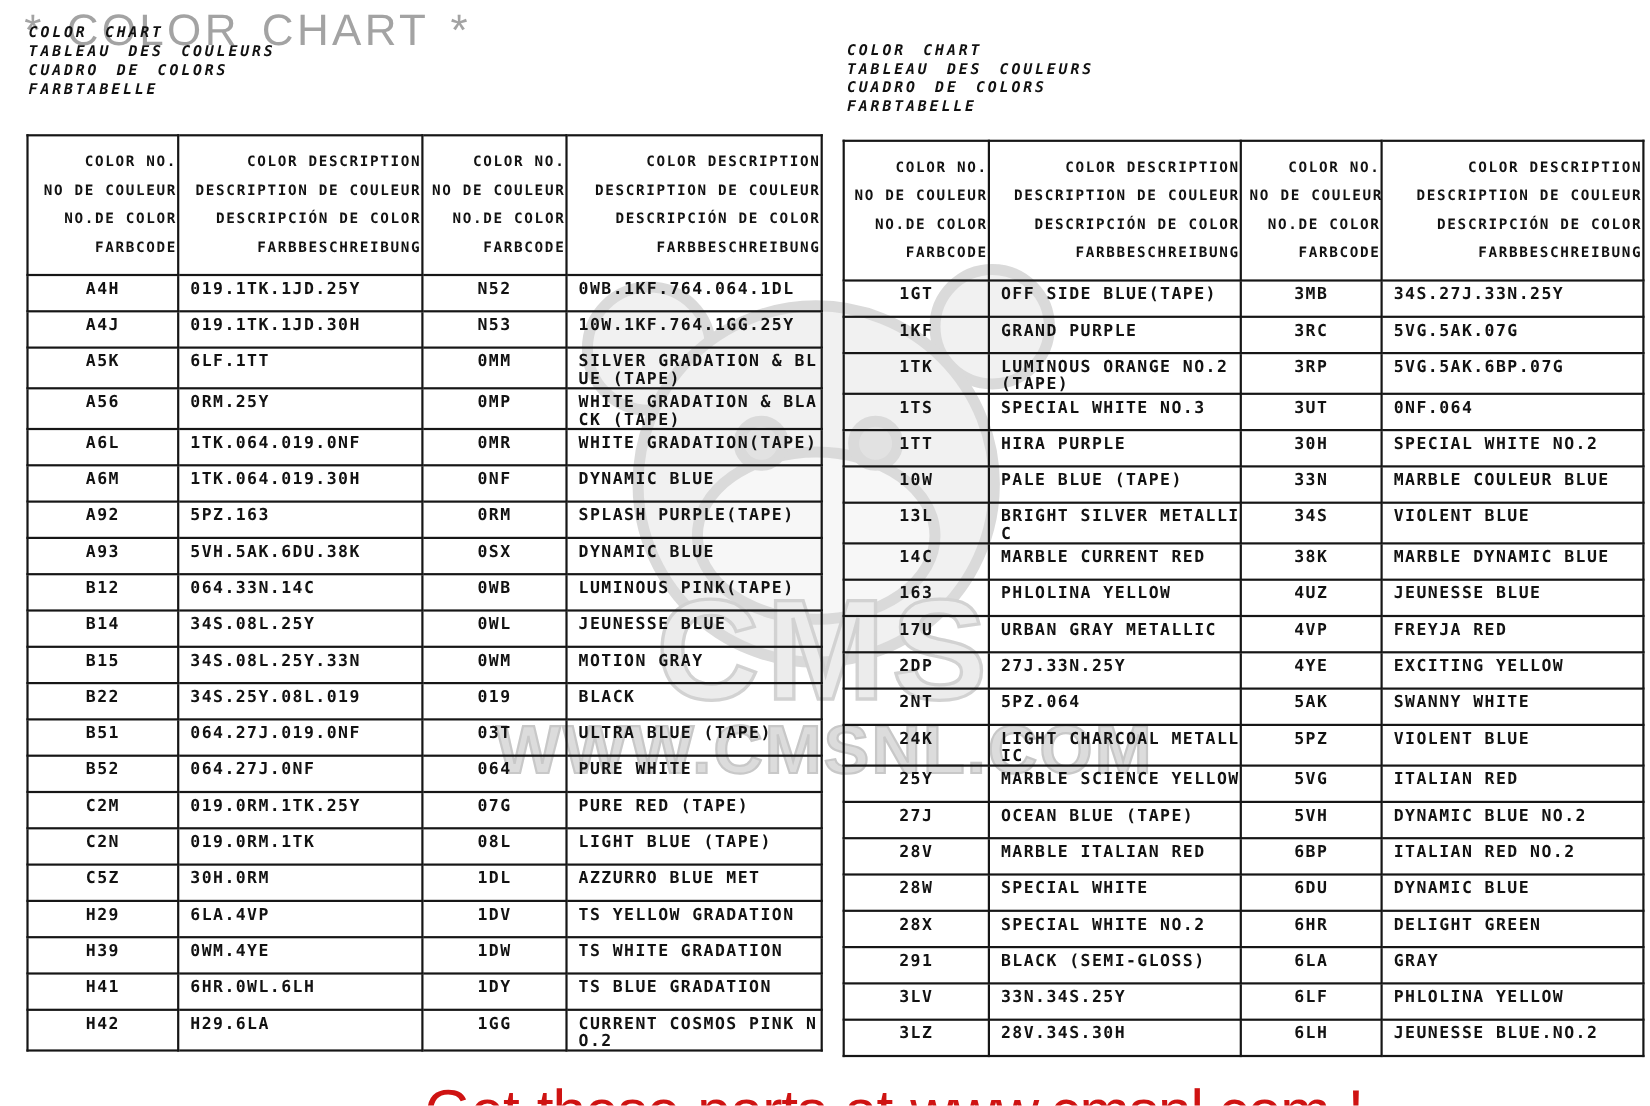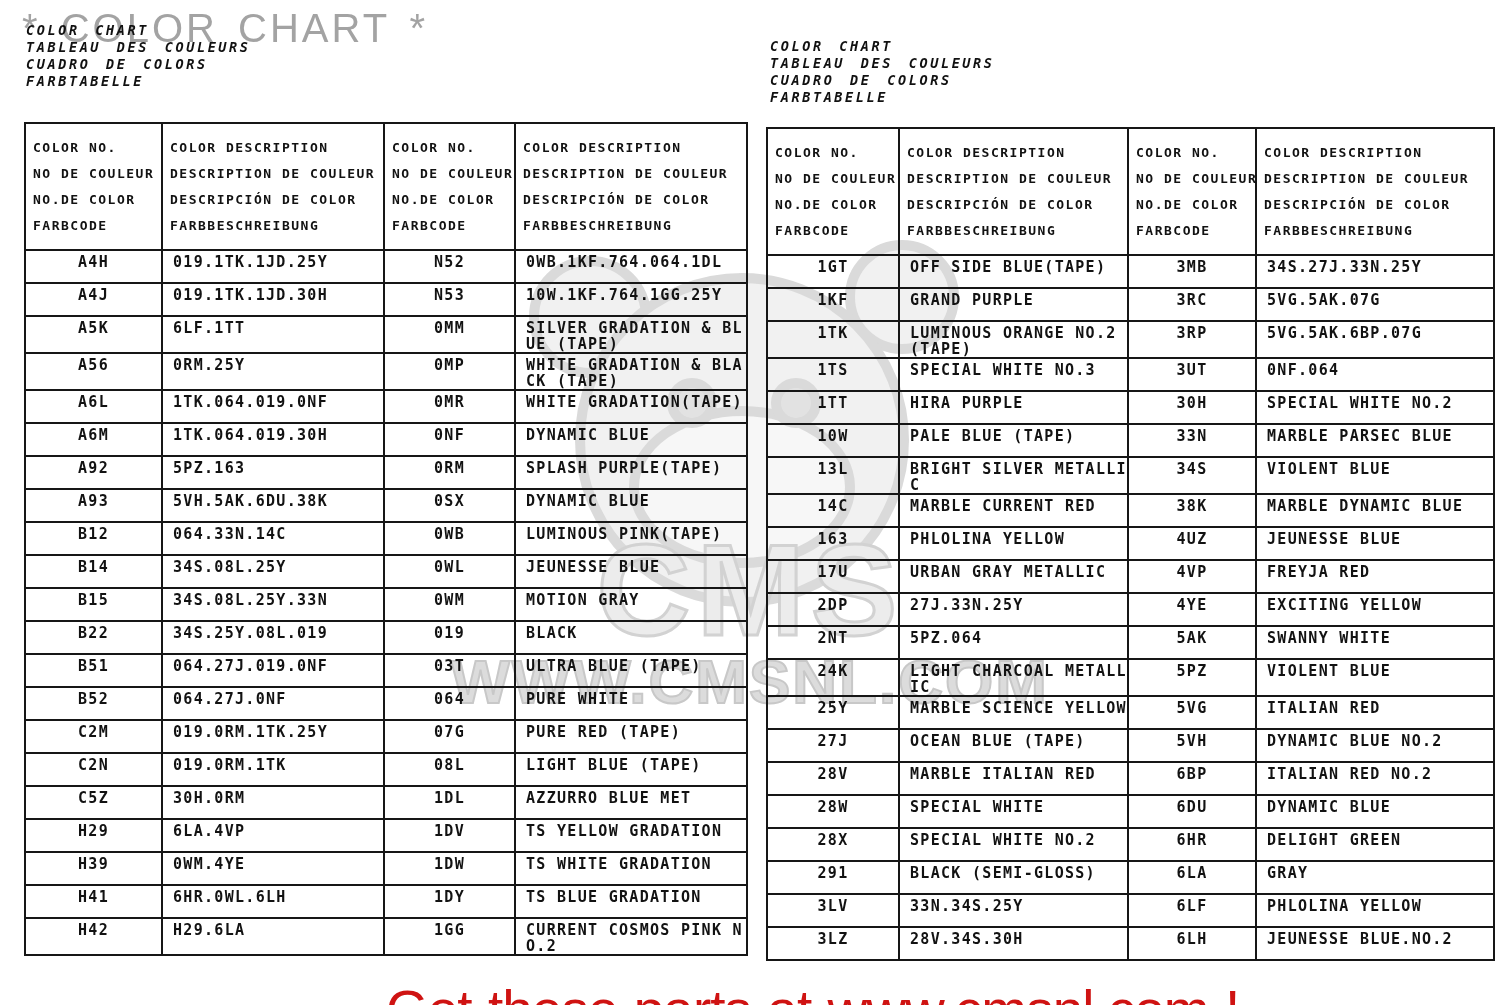--- a/index.html
+++ b/index.html
@@ -48,21 +48,21 @@
   }
   table.ct.left{left:24px;top:122px;width:722px;}
   table.ct.right{left:766px;top:127px;width:727px;}
   table.ct th, table.ct td{
     border:2px solid #161616;
     vertical-align:top;
     color:#121212;
   }
   table.ct th{
     height:114px;
-    text-align:left;
+    text-align:right;
     padding:11px 0 0 7px;
     font-size:13px;font-weight:700;
     line-height:26px;letter-spacing:1.5px;
     white-space:nowrap;overflow:visible;
   }
   table.ct tbody tr{height:33px;border-radius:11px;}
   table.ct td{
     font-size:15px;font-weight:700;
     line-height:15.5px;letter-spacing:1.3px;
   }
@@ -334,21 +334,21 @@
         <tr>
           <td class="code">1TT</td>
           <td class="desc">HIRA PURPLE</td>
           <td class="code">30H</td>
           <td class="desc">SPECIAL WHITE NO.2</td>
         </tr>
         <tr>
           <td class="code">10W</td>
           <td class="desc">PALE BLUE (TAPE)</td>
           <td class="code">33N</td>
-          <td class="desc">MARBLE PARSEC BLUE</td>
+          <td class="desc">MARBLE COULEUR BLUE</td>
         </tr>
         <tr>
           <td class="code">13L</td>
           <td class="desc">BRIGHT SILVER METALLIC</td>
           <td class="code">34S</td>
           <td class="desc">VIOLENT BLUE</td>
         </tr>
         <tr>
           <td class="code">14C</td>
           <td class="desc">MARBLE CURRENT RED</td>

